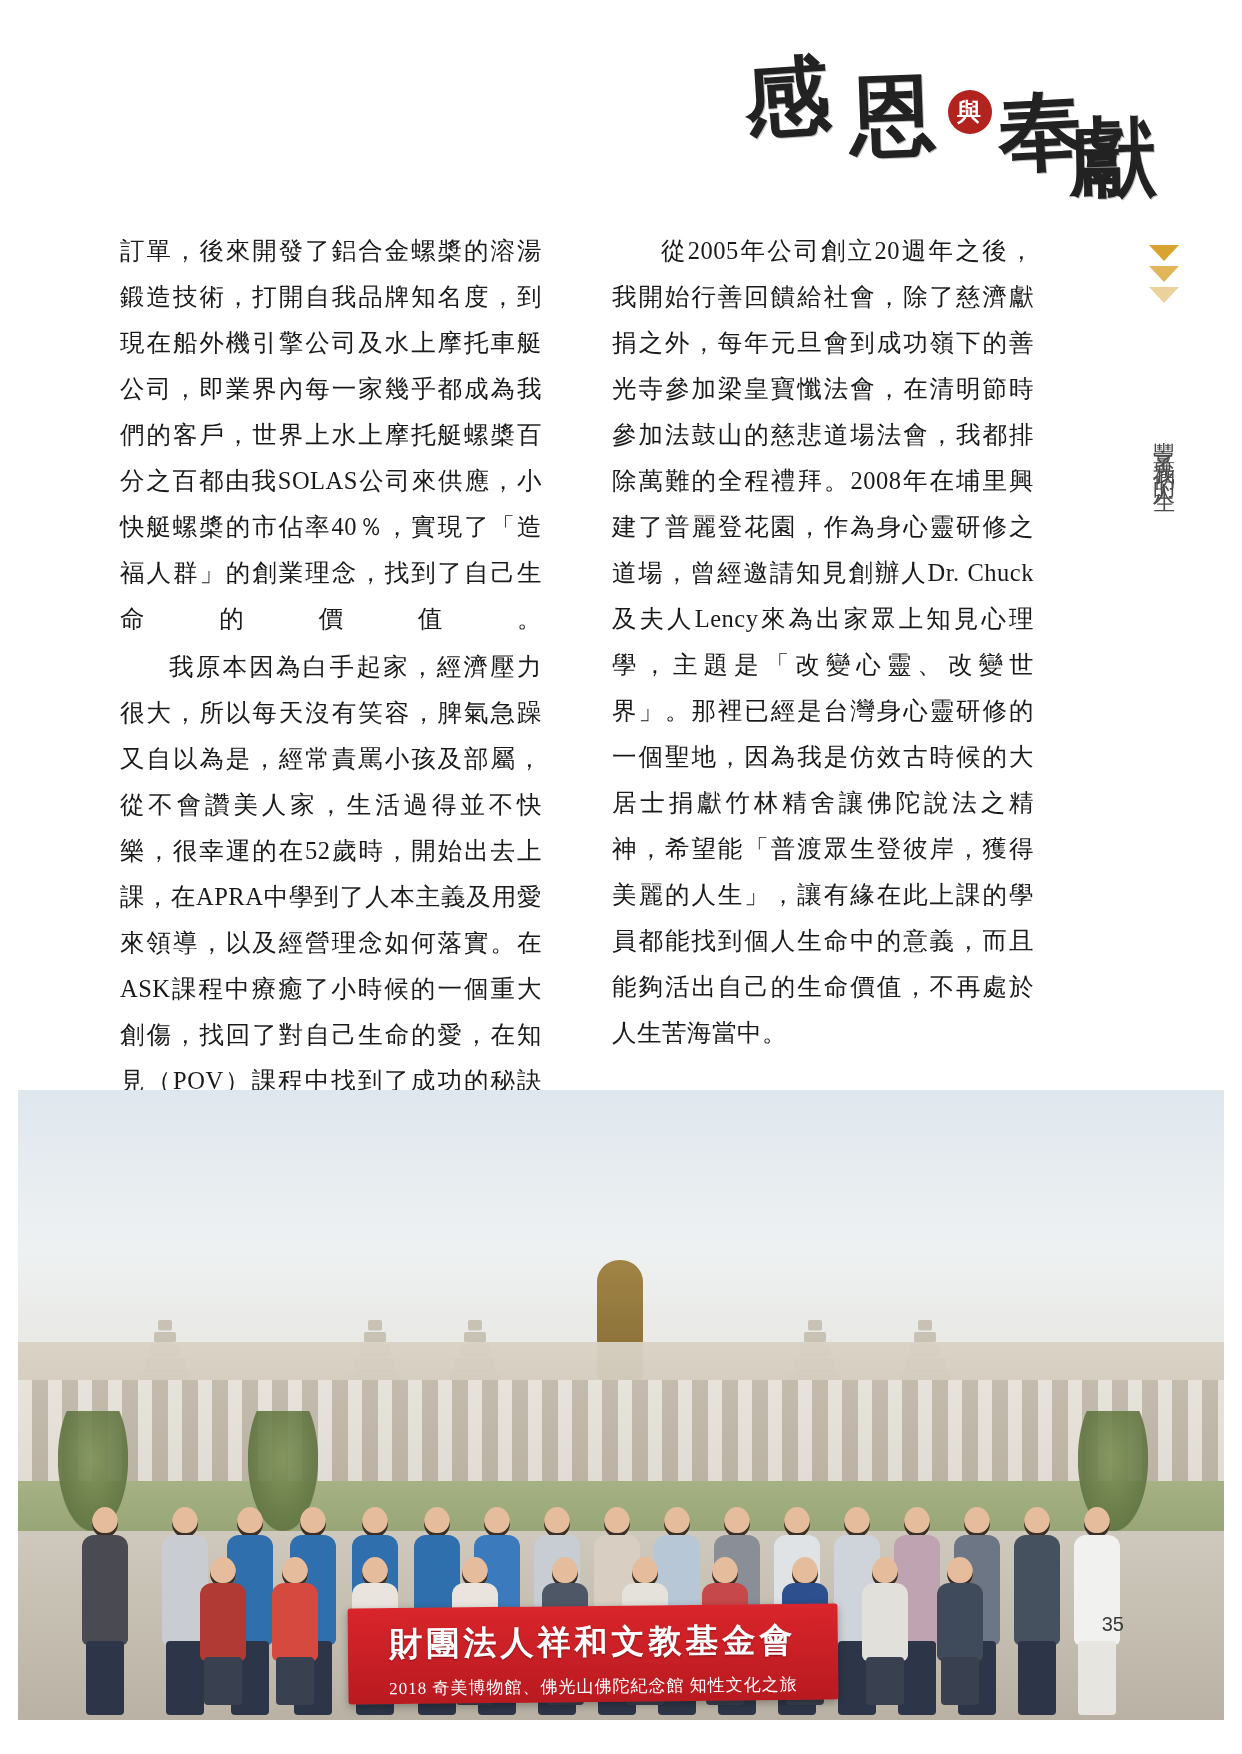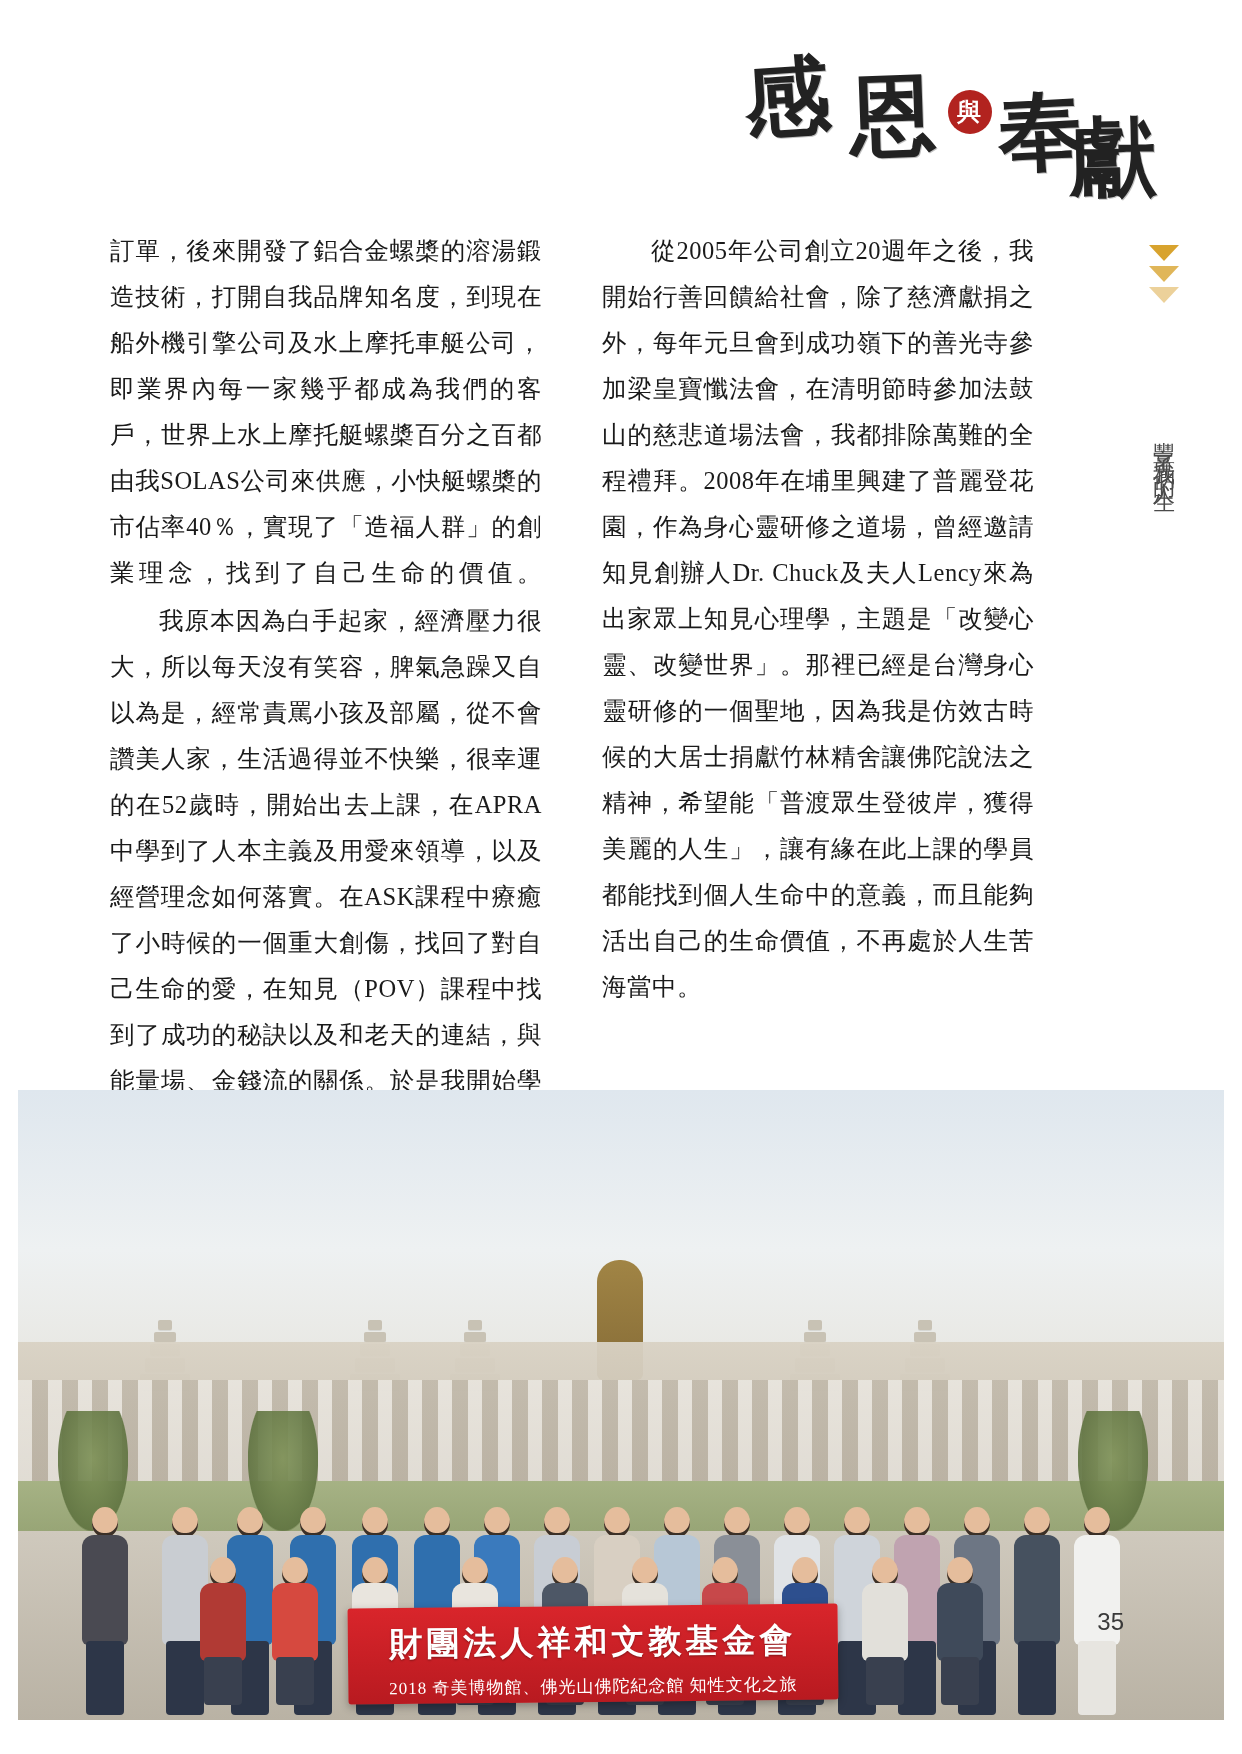--- a/index.html
+++ b/index.html
@@ -107,21 +107,21 @@
     top: 228px;
     left: 104px;
     width: 1040px;
     display: flex;
     gap: 54px;
   }
   .col {
     width: 438px;
   }
   .col p {
-    margin: 0 0 2px 6px;
+    margin: 0 0 2px 16px;
     font-size: 24.5px;
     line-height: 46px;
     color: #1a1a1a;
     text-align: justify;
     text-align-last: justify;
     letter-spacing: 0.5px;
   }
   .col p.indent {
     text-indent: 2em;
   }
@@ -292,21 +292,21 @@
     font-size: 17px;
     letter-spacing: 1px;
     margin-top: 10px;
   }
 
   
   .page-number {
     position: absolute;
     right: 118px;
     bottom: 118px;
-    font-size: 24px;
+    font-size: 20px;
     color: #3a3a3a;
     font-family: "Liberation Sans", sans-serif;
   }
 </style>
 </head>
 <body>
 
 <div class="page">
 
   <div class="masthead">

